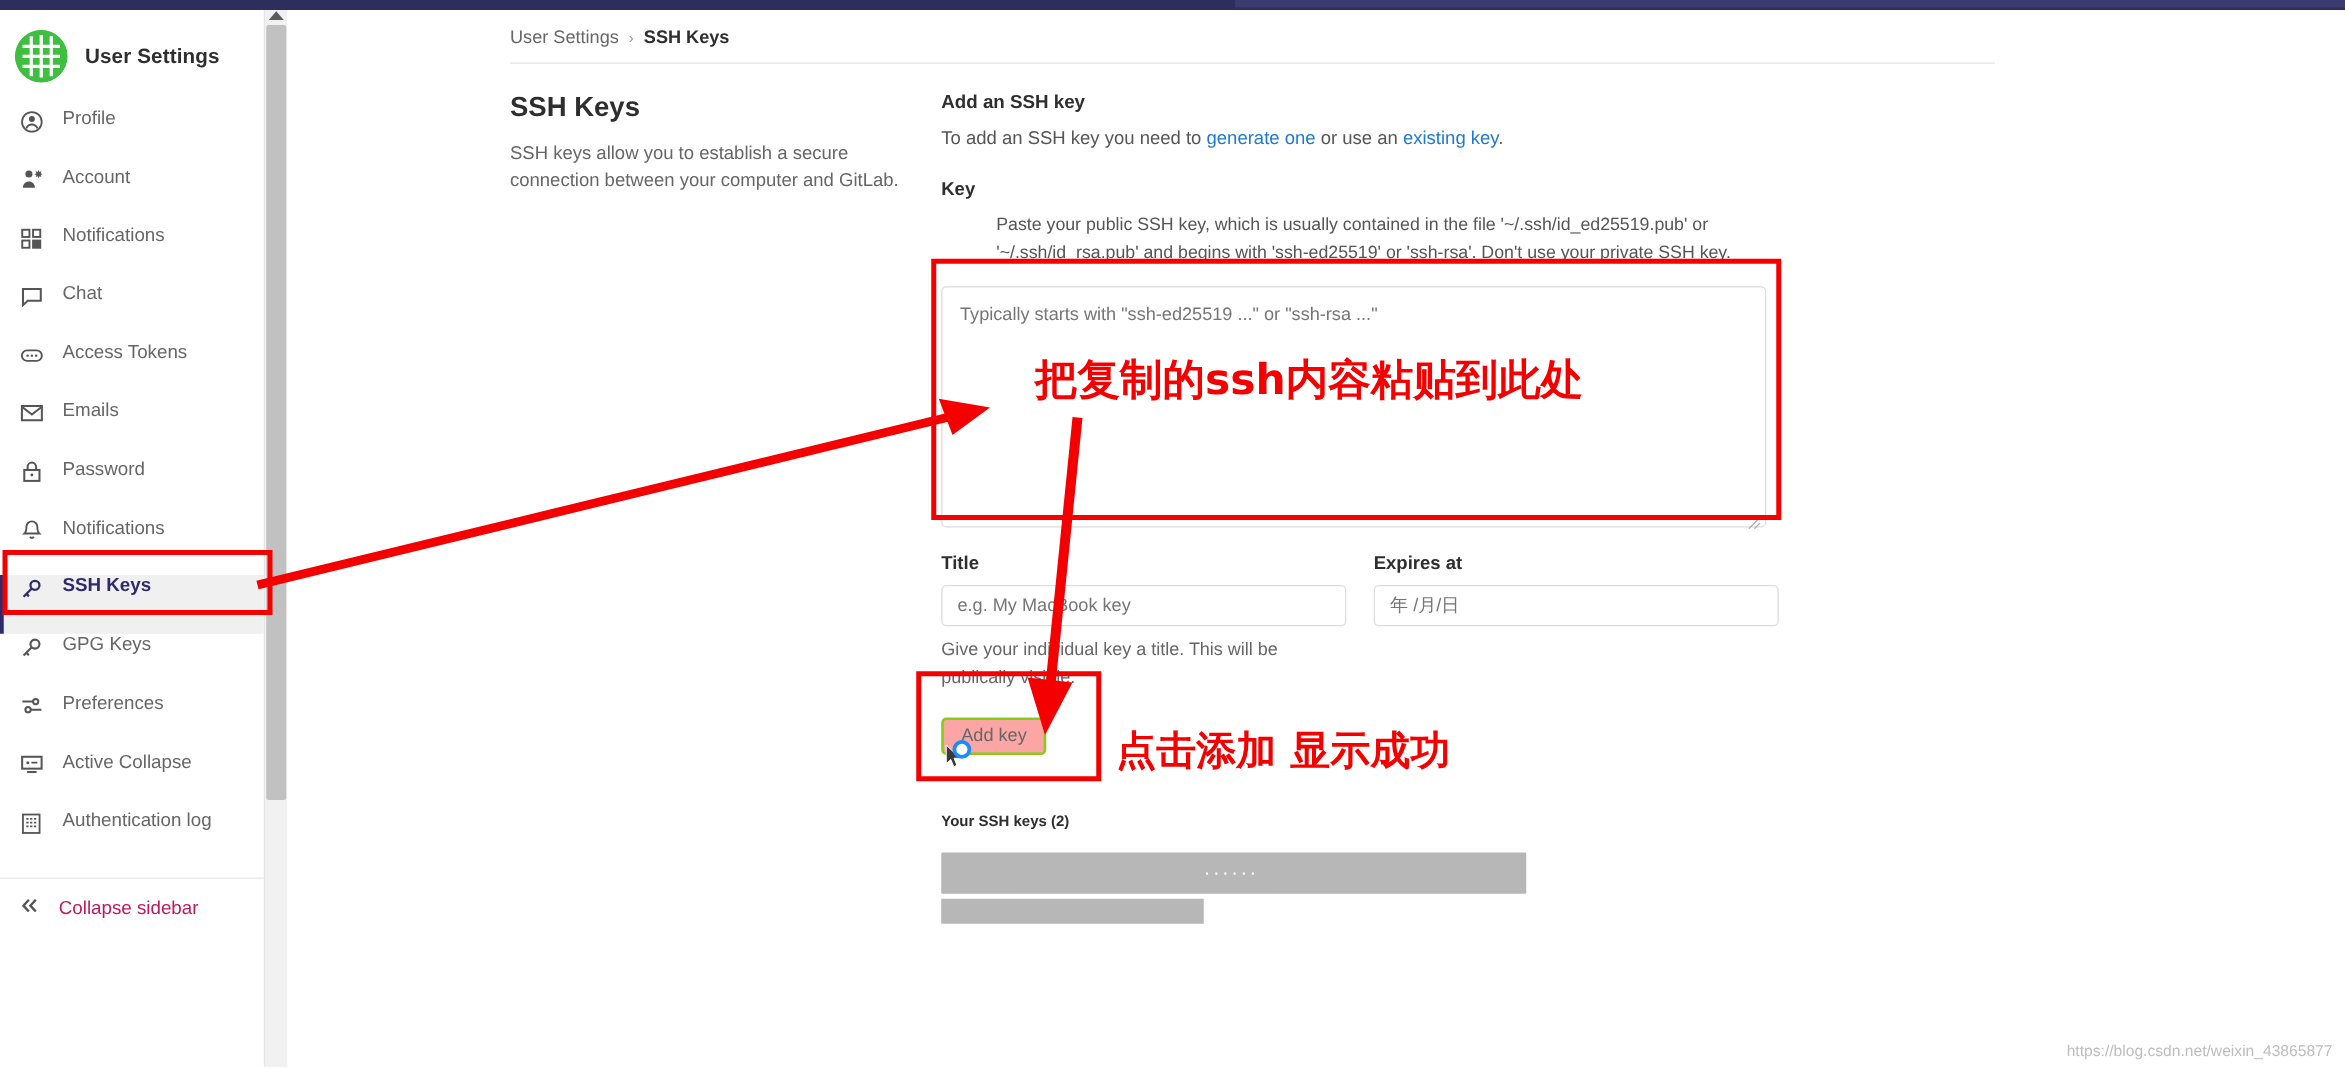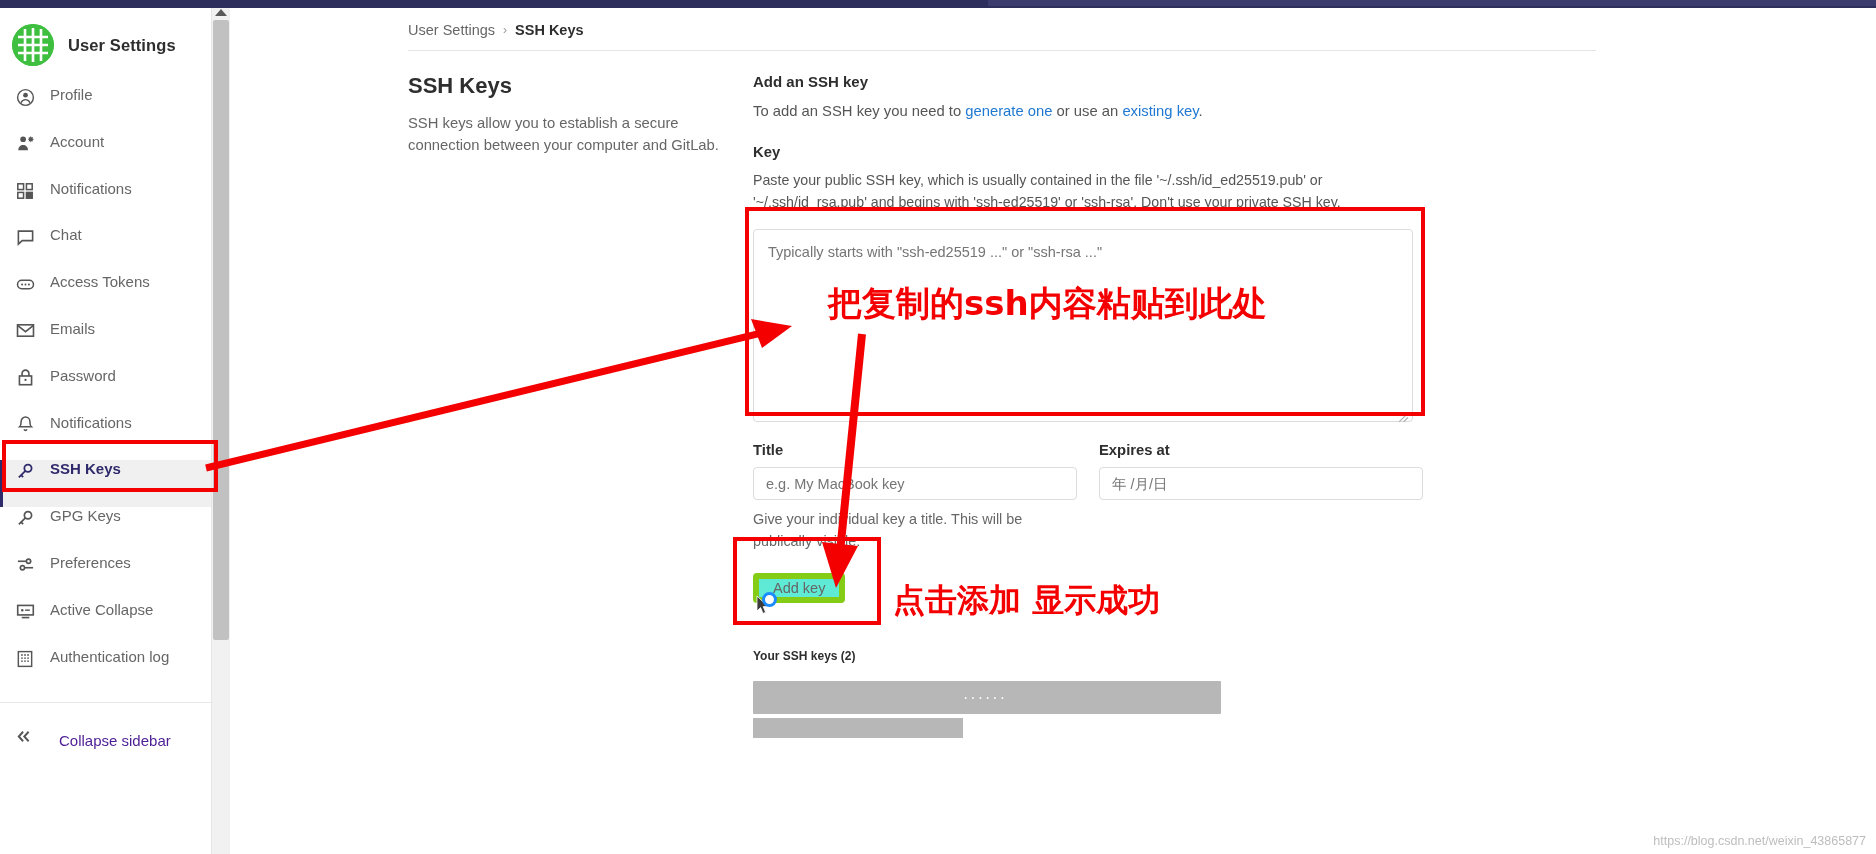--- a/index.html
+++ b/index.html
@@ -65,22 +65,22 @@
     background: #f0f0f0; color: #2f2a6b; font-weight: bold;
   }
   .nav-item.active::before {
     content: ""; position: absolute; left: 0; top: 0; bottom: 0; width: 3px;
     background: #2f2a6b;
   }
   .nav-sep {
     height: 1px; background: #e8e8e8; margin: 8px 0 0 0;
   }
   .collapse-item {
-    display: flex; align-items: flex-end; gap: 26px;
-    height: 46px; padding-left: 14px; color: #4c1d95; font-size: 15px; cursor: pointer;
+    display: flex; align-items: center; gap: 14px;
+    height: 46px; padding-left: 14px; color: #be185d; font-size: 15px; cursor: pointer;
   }
 
   
   .main { position: absolute; left: 230px; top: 8px; right: 0; bottom: 0; background: #fff; }
 
   .breadcrumb {
     display: flex; align-items: center; gap: 8px;
     padding: 14px 0 0 178px; font-size: 14.5px; color: #666;
   }
   .breadcrumb .sep { color: #999; font-size: 12px; }
@@ -94,21 +94,21 @@
   .col-right { width: 680px; flex: none; }
 
   .page-title { font-size: 22px; font-weight: bold; color: #2e2e2e; }
   .page-desc { margin-top: 14px; font-size: 14.8px; line-height: 1.48; color: #666; }
 
   .sect-title { font-size: 15px; font-weight: bold; color: #2e2e2e; }
   .sect-para { margin-top: 11px; font-size: 14.8px; color: #555; line-height: 1.45; }
   .sect-para a { color: #1f78d1; text-decoration: none; }
   .field-label { font-size: 14.8px; font-weight: bold; color: #2e2e2e; }
 
-  .key-hint { margin-top: 10px; font-size: 14.2px; color: #555; line-height: 1.5; }
+  .key-hint { margin-top: 10px; font-size: 14.2px; color: #555; line-height: 1.5; margin-left: 44px; }
 
   .key-textarea {
     margin-top: 16px; width: 660px; height: 193px;
     border: 1px solid #dcdcdc; border-radius: 4px; background: #fff;
     font-size: 14.5px; color: #999; padding: 14px 14px;
     resize: none; font-family: "Liberation Sans", sans-serif;
     position: relative;
   }
   .ta-grip {
     position: absolute; right: 4px; bottom: 3px; width: 11px; height: 11px;
@@ -120,21 +120,21 @@
   .text-input {
     margin-top: 9px; width: 100%; height: 33px;
     border: 1px solid #dcdcdc; border-radius: 4px; background: #fff;
     font-size: 14.5px; color: #999; padding: 0 12px;
     font-family: "Liberation Sans", sans-serif;
   }
   .help-text { margin-top: 9px; font-size: 14.4px; color: #666; line-height: 1.52; width: 290px; }
 
   .addkey-btn {
     margin-top: 20px; height: 30px; padding: 0 14px;
-    border: 6px solid #84cc16; border-radius: 4px; background: #5eead4;
+    border: 2px solid #84cc16; border-radius: 4px; background: #fca5a5;
     font-size: 14.5px; color: #666; cursor: pointer;
     font-family: "Liberation Sans", sans-serif;
   }
 
   .your-keys { margin-top: 46px; font-size: 12px; font-weight: bold; color: #2e2e2e; }
 
   .redacted-bar {
     margin-top: 18px; width: 468px; height: 33px; background: #b7b7b7;
     border-radius: 1px;
   }

